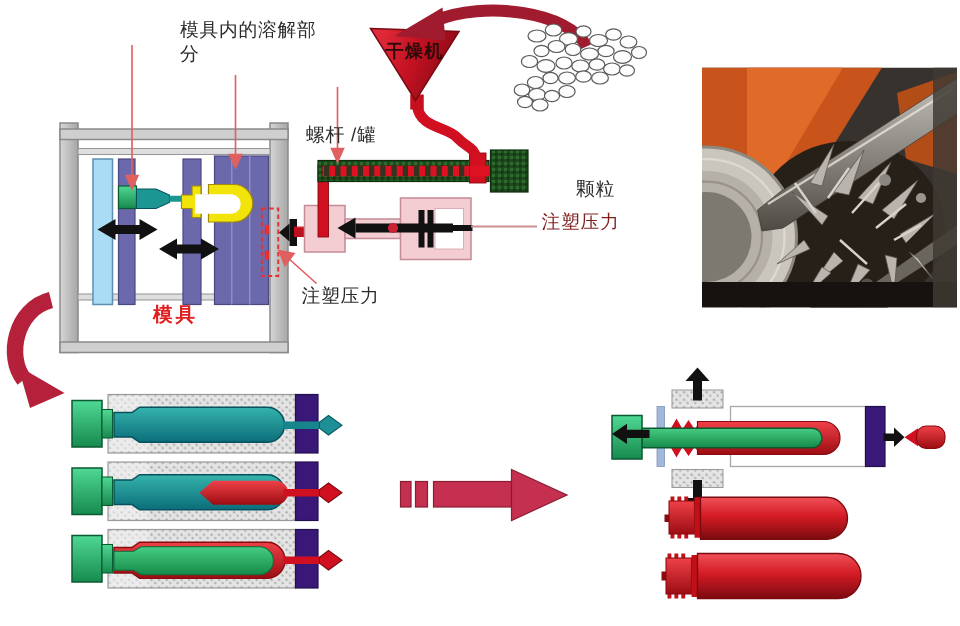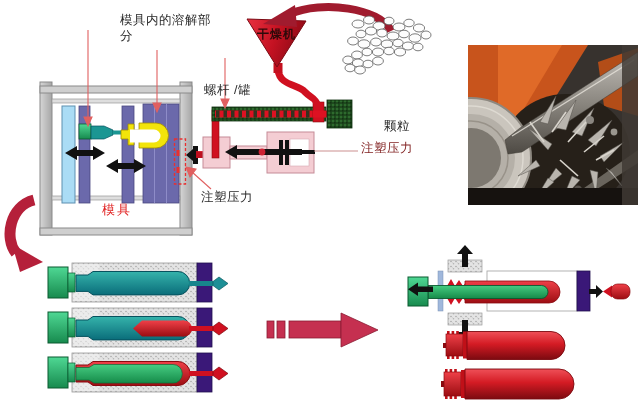--- a/index.html
+++ b/index.html
@@ -3,21 +3,21 @@
 <meta charset="utf-8">
 <style>
   html,body{margin:0;padding:0;background:#ffffff;}
   .stage{
     position:relative;width:640px;height:417px;background:#ffffff;overflow:hidden;
     font-family:"Liberation Sans",sans-serif;
   }
   .stage svg{position:absolute;left:0;top:0;}
   .lbl{position:absolute;color:#2a2a2a;font-size:12.5px;line-height:1.3;white-space:nowrap;letter-spacing:.5px;}
   .lbl-wrap{white-space:normal;width:92px;}
-  .lbl-mold{color:#e02020;font-weight:normal;font-size:13px;letter-spacing:2px;}
+  .lbl-mold{color:#e02020;font-weight:bold;font-size:13px;letter-spacing:2px;}
   .lbl-dryer{color:#2d0a0a;font-weight:600;font-size:12px;letter-spacing:1px;font-family:Liberation Serif, serif;}
   .lbl-gray{color:#7f1d1d;}
 </style>
 </head>
 <body>
 
 <div class="stage">
 
 <svg width="640" height="417" viewBox="0 0 640 417">
   <defs>

